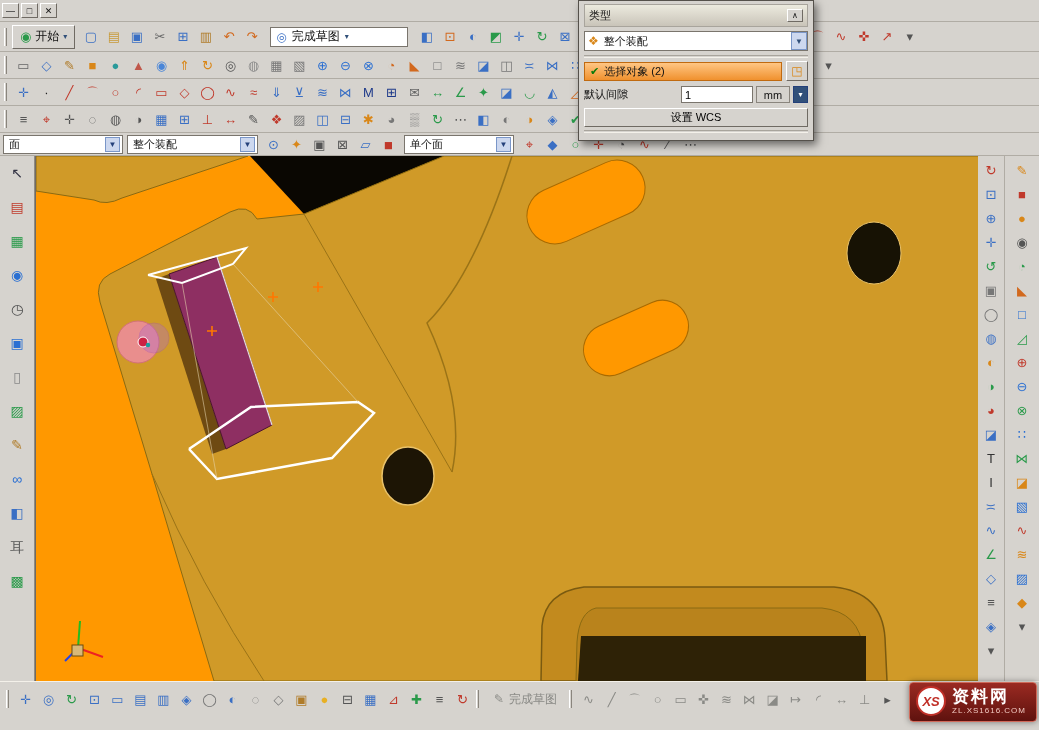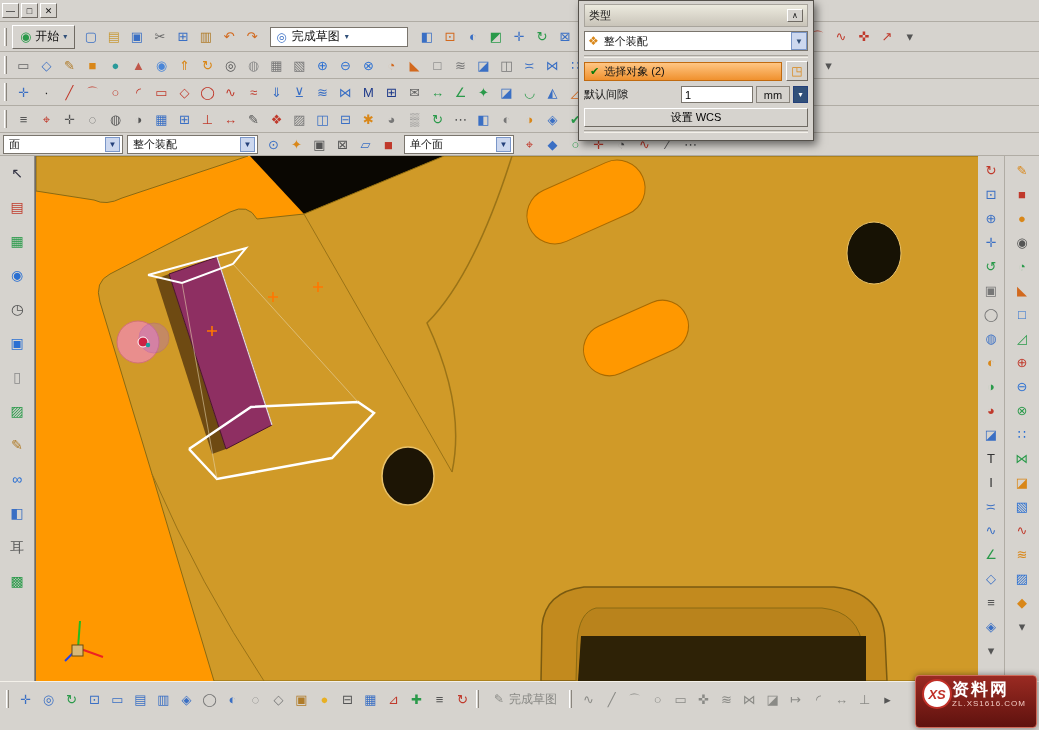--- a/index.html
+++ b/index.html
@@ -79,23 +79,23 @@
   .dgap-label { flex:1; }
   .dgap-input { width:72px; height:17px; border:1px solid #7a756d; font-size:11px; padding:0 3px; font-family:inherit; }
   .dunit { width:34px; height:17px; background:#d6d3ce; border:1px solid #8a857d; display:flex; align-items:center; justify-content:center; }
   .dunit-btn { width:15px; height:17px; background:#31507a; color:#fff; border:1px solid #24407a; font-size:8px; padding:0; }
   .dwcs { width:100%; height:19px; }
   .dbtns { display:flex; justify-content:center; gap:6px; margin:4px 0 1px; }
   .dbtn { width:48px; height:18px; padding:0; }
   .dbtn.ok { color:#0a7a0a; font-weight:bold; }
 
   
-  .watermark { position:absolute; right:2px; bottom:2px; z-index:70; display:flex; align-items:center; 
+  .watermark { position:absolute; right:2px; bottom:8px; z-index:70; display:flex; align-items:center; gap:6px;
                background:linear-gradient(#9a2a22,#5f120e); border:1px solid #d06a5a; border-radius:4px;
-               padding:3px 10px 18px 6px; box-shadow:0 0 6px rgba(0,0,0,.45); }
+               padding:3px 10px 5px 6px; box-shadow:0 0 6px rgba(0,0,0,.45); }
   .wm-badge { width:30px; height:30px; border-radius:50%; background:#fff; border:2px solid #c03028; color:#c03028;
               font-weight:bold; font-style:italic; display:flex; align-items:center; justify-content:center; font-size:13px; }
   .wm-brand { color:#fff; font-size:17px; font-weight:bold; letter-spacing:2px; line-height:1.15; }
   .wm-site { color:#f0c8c0; font-size:8px; letter-spacing:1px; }
 </style>
 </head>
 <body>
 
 <div id="app">
 

